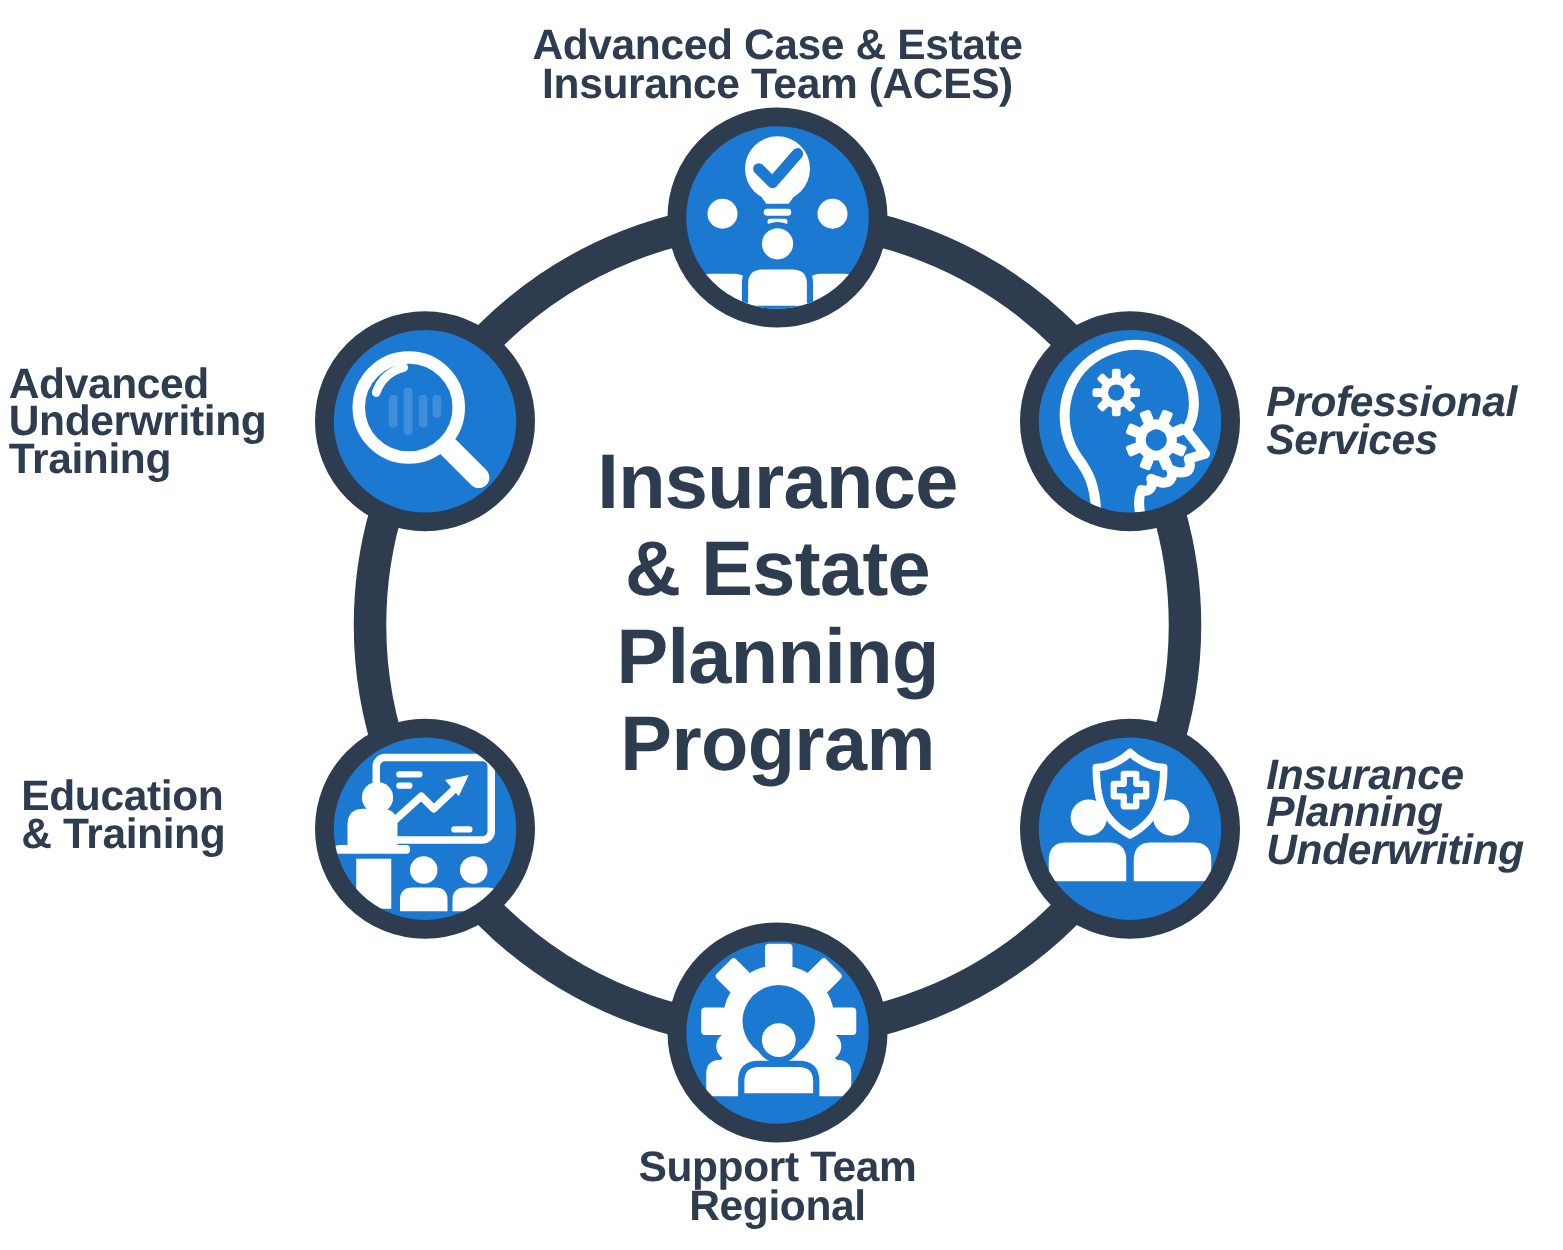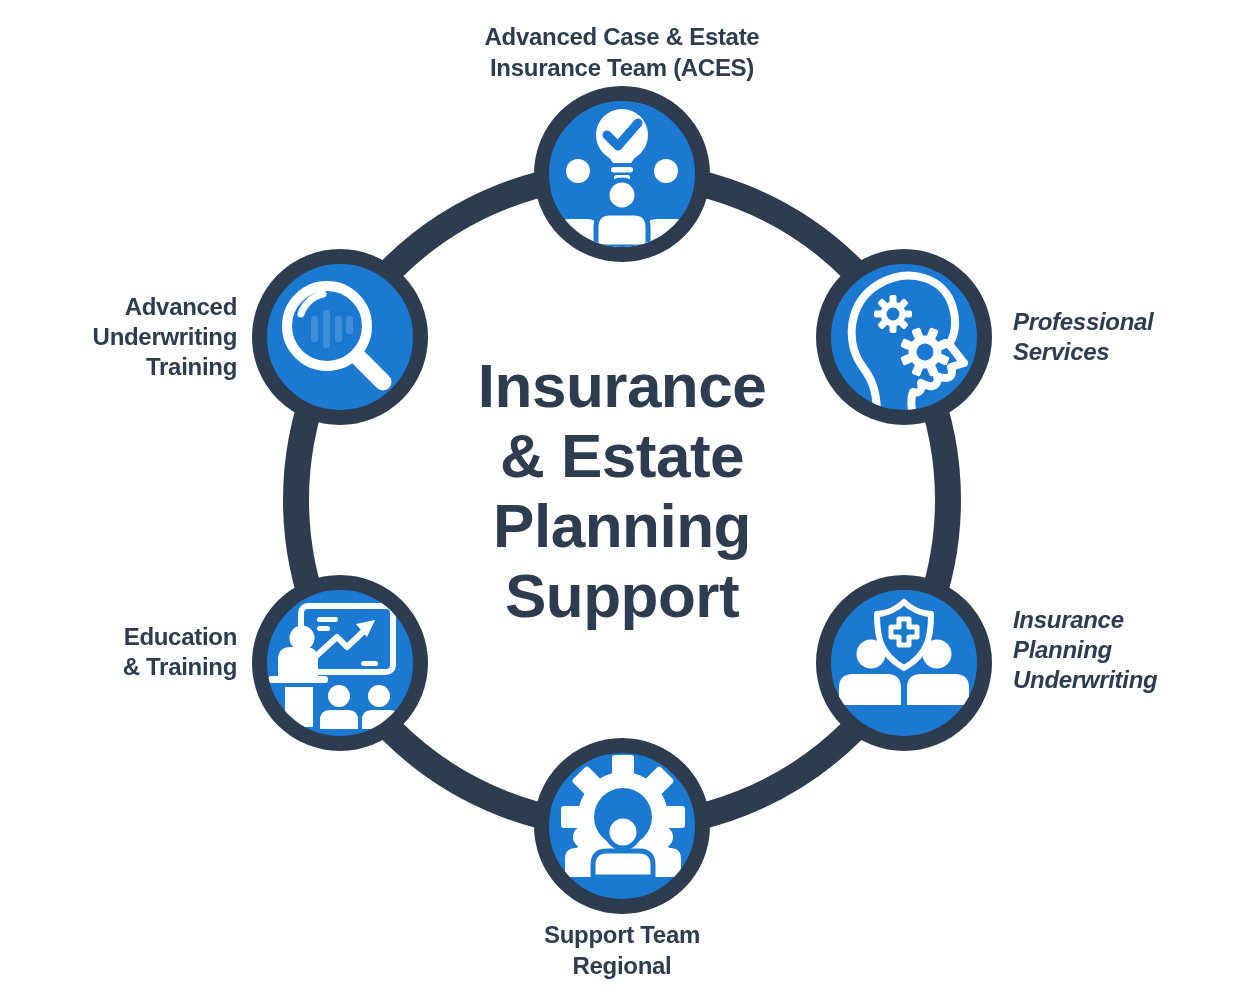--- a/index.html
+++ b/index.html
@@ -23,46 +23,46 @@
   .node svg{position:absolute;left:0;top:0;display:block;}
   
   .wf{fill:#ffffff;}
   .ws{fill:none;stroke:#ffffff;}
   .bf{fill:var(--blue);}
   .bs-wf{fill:#ffffff;stroke:var(--blue);}
   .bstroke{fill:none;stroke:var(--blue);}
   .faint{fill:#ffffff;opacity:.16;}
   .label{
     position:absolute;color:var(--navy);
-    font-weight:700;font-size:24px;line-height:30px;letter-spacing:-0.3px;
+    font-weight:700;font-size:34px;line-height:30px;letter-spacing:-0.3px;
   }
   .label .line{display:block;}
   .label-center{text-align:center;}
   .label-left{text-align:left;font-style:italic;}
-  .label-right{text-align:right;}
+  .label-right{text-align:left;}
   .center-title{
     position:absolute;left:342px;top:351px;width:560px;text-align:center;
     color:var(--navy);font-weight:700;font-size:62px;line-height:70px;letter-spacing:-0.5px;
   }
   .center-title .title-line{display:block;}
 </style>
 </head>
 <body>
 
 <div class="canvas">
 
   <svg class="ring-svg" width="1250" height="1000" viewBox="0 0 1250 1000">
     <circle cx="622" cy="500" r="326"></circle>
   </svg>
 
   <div class="center-title">
     <span class="title-line">Insurance</span>
     <span class="title-line">&amp; Estate</span>
     <span class="title-line">Planning</span>
-    <span class="title-line">Support</span>
+    <span class="title-line">Program</span>
   </div>
 
   <div class="node" style="left:534px;top:86px">
     <svg width="146" height="146" viewBox="0 0 146 146">
       <circle class="wf" cx="73" cy="34" r="26"></circle>
       <path class="wf" d="M57 52 L89 52 L82 62 L64 62 Z"></path>
       <path class="bstroke" d="M58 34 L69 45 L89 22" stroke-width="9" stroke-linecap="round" stroke-linejoin="round"></path>
       <rect class="wf" x="62" y="66" width="22" height="5.5" rx="2.7"></rect>
       <rect class="wf" x="65" y="74" width="16" height="5" rx="2.5"></rect>
       <circle class="wf" cx="29" cy="70" r="12"></circle>

